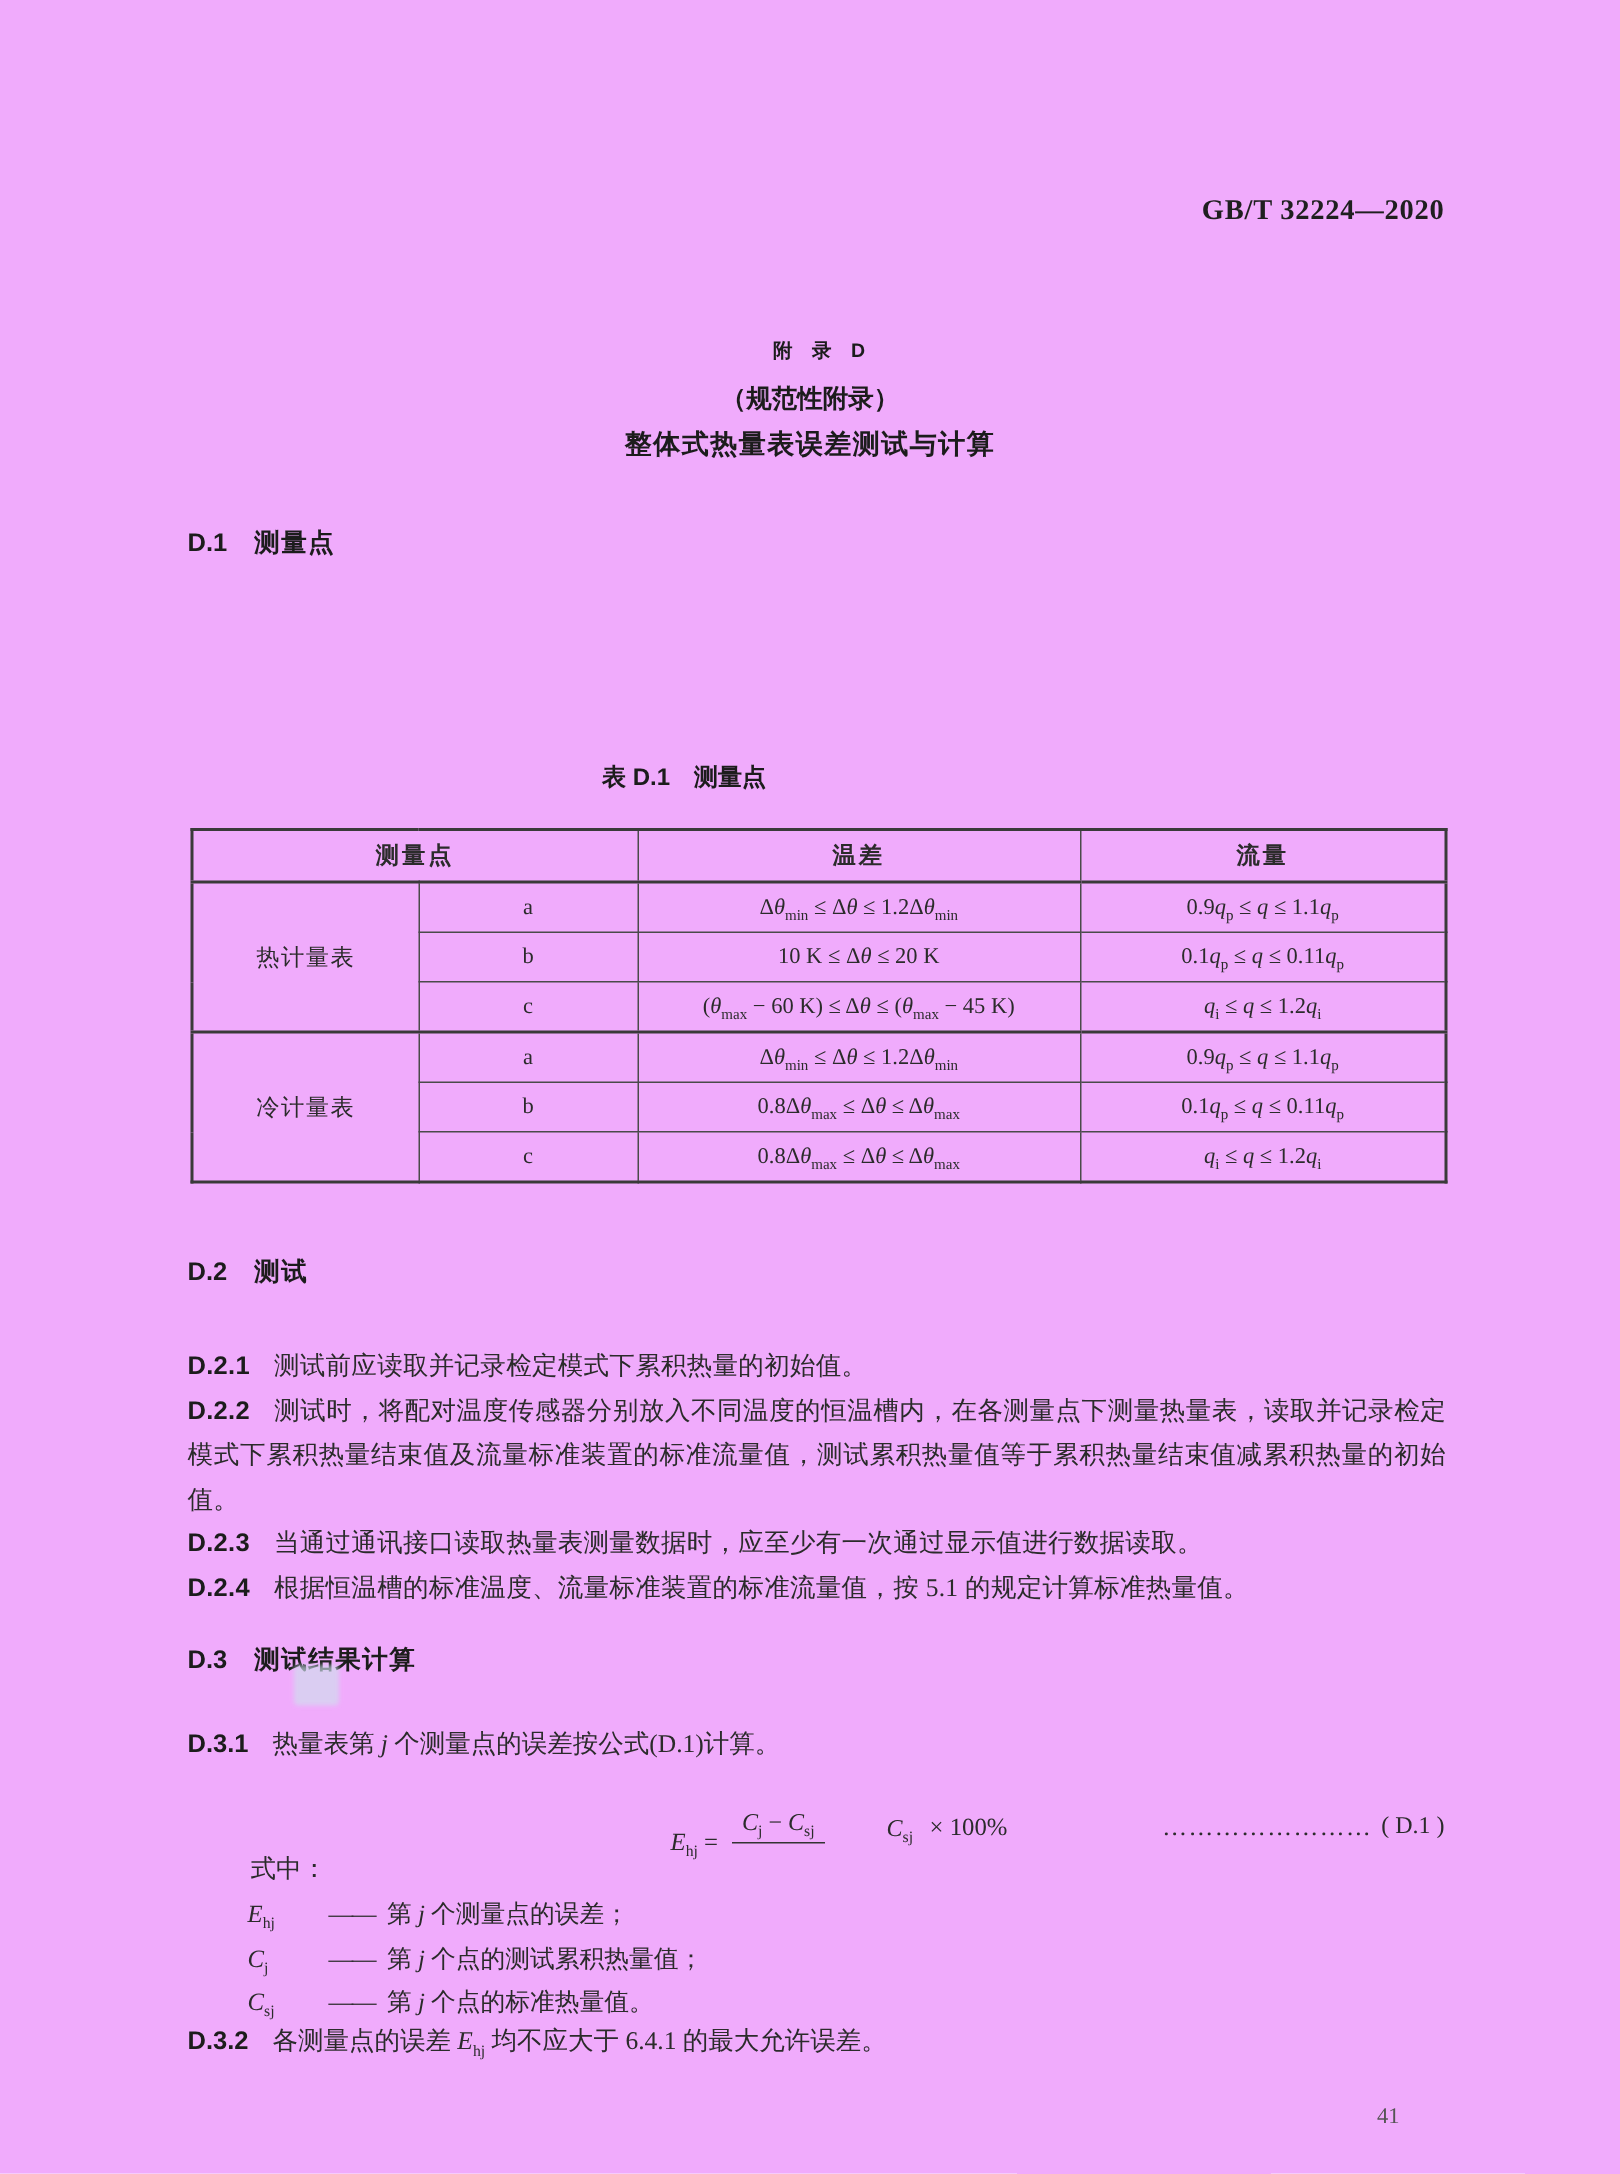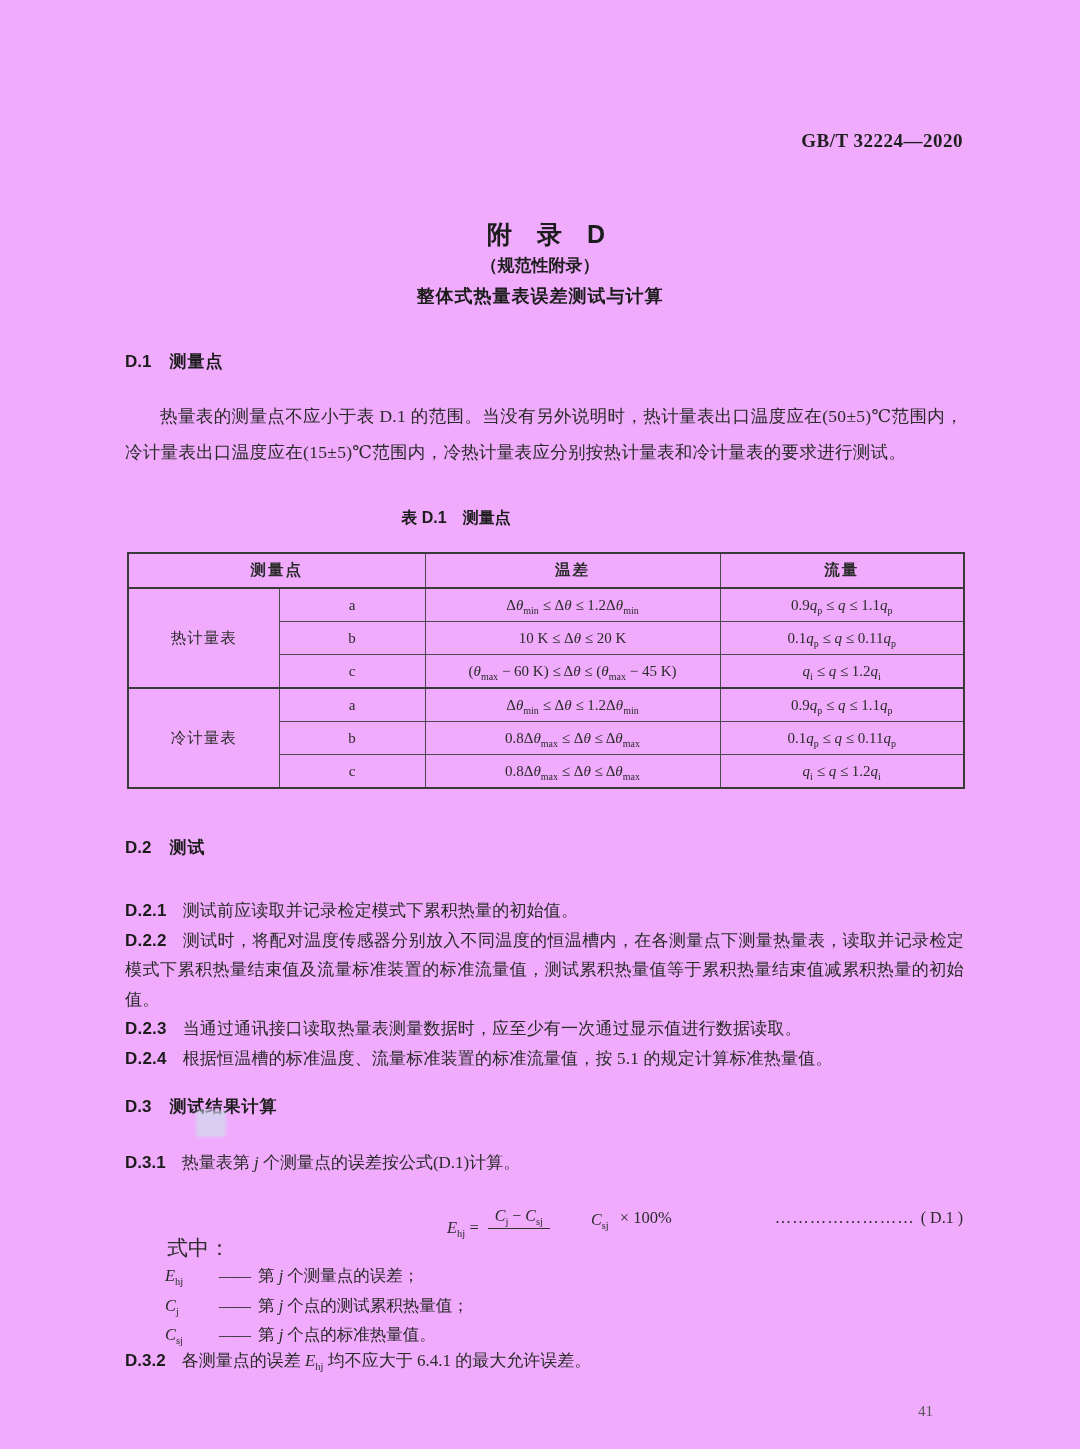--- a/index.html
+++ b/index.html
@@ -17,21 +17,21 @@
   
   .std-code{
     top:130px;left:125px;width:838px;
     text-align:right;
     font-weight:bold;font-size:19px;letter-spacing:0.5px;color:#1f1f1f;
   }
 
   
   .appendix-title{top:218px;left:0;width:1080px;text-align:center;
     font-family:"Liberation Sans","DejaVu Sans",sans-serif;color:#1c1c1c;}
-  .appendix-title .t1{font-size:25px;font-weight:bold;line-height:32px;padding-left:12px;}
+  .appendix-title .t1{font-size:13px;font-weight:bold;line-height:32px;padding-left:12px;}
   .appendix-title .t2{font-size:17px;font-weight:bold;line-height:31px;}
   .appendix-title .t3{font-size:18px;font-weight:bold;line-height:31px;letter-spacing:1px;}
 
   
   .sec-heading{left:125px;font-family:"Liberation Sans","DejaVu Sans",sans-serif;
     font-weight:bold;font-size:17px;color:#1c1c1c;}
   .sec-heading .h-title{margin-left:18px;letter-spacing:1px;}
   .h-d1{top:350px;} .h-d2{top:836px;} .h-d3{top:1095px;}
 
   
@@ -77,21 +77,21 @@
     font-size:16.5px;color:#2b2b2b;
   }
   .f-lhs{margin-left:322px;margin-top:20px;}
   .frac{display:inline-flex;flex-direction:row;align-items:center;margin:0 9px;font-size:16px;gap:41px;}
   .frac .num{border-bottom:1.5px solid #333;padding:0 7px 3px;}
   .frac .den{padding-top:3px;}
   .f-suffix{margin-left:2px;}
   .f-fill{flex:1;text-align:right;white-space:nowrap;overflow:hidden;color:#2b2b2b;letter-spacing:1px;}
   .f-label{margin-left:6px;font-size:16px;}
 
-  .where-label{top:1234px;left:167px;font-size:21px;color:#2b2b2b;}
+  .where-label{top:1234px;left:167px;font-size:17px;color:#2b2b2b;}
   .defs{top:1261px;left:165px;width:700px;}
   .def-row{display:flex;align-items:baseline;font-size:16.5px;line-height:29.5px;color:#2b2b2b;}
   .def-sym{width:52px;}
   .def-dash{margin:0 8px 0 2px;letter-spacing:-1px;}
 
   sub{font-size:10.5px;line-height:0;}
   i{font-style:italic;}
 
   .page-num{top:1403px;left:918px;font-size:15px;color:#555;}
 
@@ -110,21 +110,20 @@
   <div class="abs appendix-title">
     <div class="t1">附　录　D</div>
     <div class="t2">（规范性附录）</div>
     <div class="t3">整体式热量表误差测试与计算</div>
   </div>
 
   <div class="abs sec-heading h-d1">
     <span class="h-num">D.1</span><span class="h-title">测量点</span>
   </div>
 
-  <div class="abs d1-para">热量表的测量点不应小于表 D.1 的范围。当没有另外说明时，热计量表出口温度应在(50±5)℃范围内，冷计量表出口温度应在(15±5)℃范围内，冷热计量表应分别按热计量表和冷计量表的要求进行测试。</div>
 
   <div class="abs table-caption">表 D.1　测量点</div>
 
   <table class="d1">
     <colgroup>
       <col style="width:151px">
         <col style="width:146px">
         <col style="width:295px">
         <col style="width:244px">
     </colgroup>

